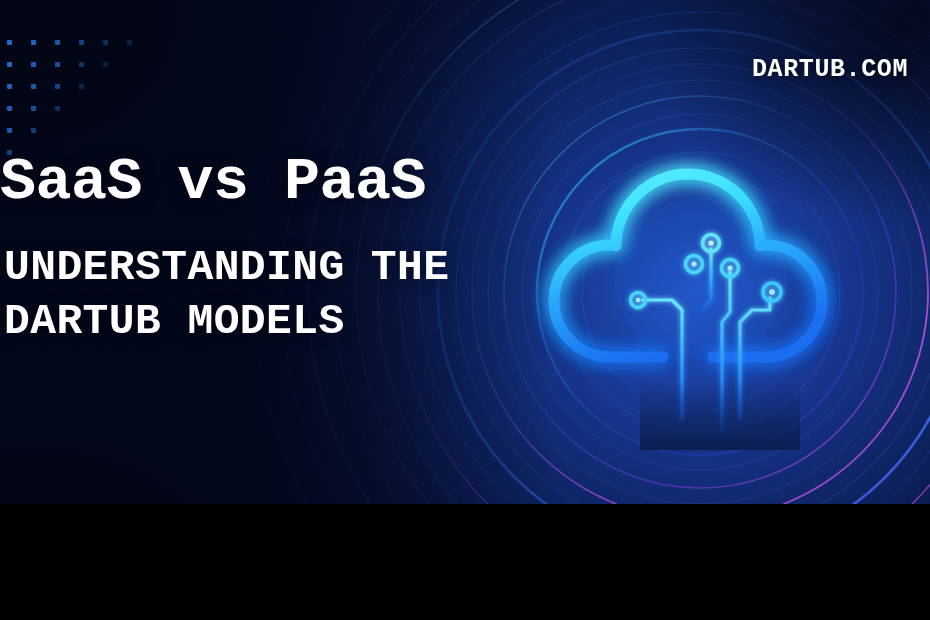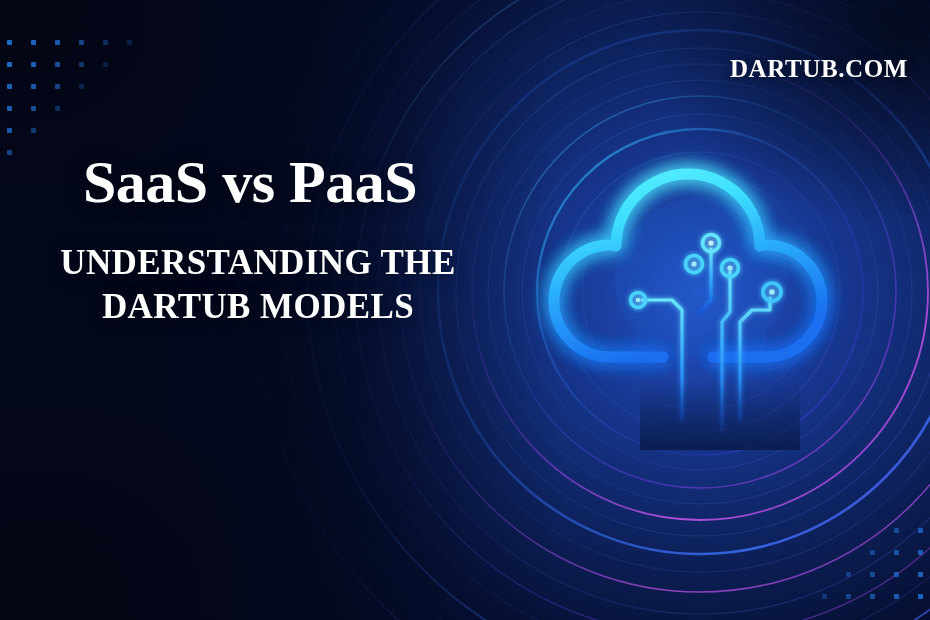--- a/index.html
+++ b/index.html
@@ -3,23 +3,23 @@
 <meta charset="utf-8">
 <style>
   html, body {
     margin: 0;
     padding: 0;
     background: #000;
   }
   #canvas {
     position: relative;
     width: 930px;
-    height: 620px;
+    height: 504px;
     overflow: hidden;
-    font-family: Liberation Serif, serif;
+    font-family: Liberation Mono, monospace;
     background: #0c4a6e;
   }
 
   
   .bg-base {
     position: absolute;
     inset: 0;
     background:
       radial-gradient(ellipse 520px 460px at 700px 292px,
         #1a3ea8 0%,
@@ -55,40 +55,39 @@
     width: 930px;
     height: 620px;
   }
 
   
   .text-block {
     position: absolute;
     left: 0px;
     top: 150px;
     width: 500px;
-    text-align: center;
     z-index: 8;
   }
   .title {
     color: #ffffff;
     font-size: 60px;
     font-weight: bold;
     line-height: 1.08;
     letter-spacing: -0.5px;
     text-shadow: 0 2px 16px rgba(0,0,0,0.55);
     margin: 0;
   }
   .title-line { display: block; white-space: nowrap; }
   .subtitle {
     color: #ffffff;
-    font-size: 35px;
+    font-size: 43px;
     font-weight: bold;
     line-height: 1.25;
     letter-spacing: 0.4px;
-    margin: 26px 0 0 16px;
+    margin: 26px 0 0 4px;
     text-shadow: 0 2px 14px rgba(0,0,0,0.5);
   }
   .subtitle-line { display: block; }
 
   .watermark {
     position: absolute;
     right: 22px;
     top: 55px;
     color: #ffffff;
     font-size: 25px;

